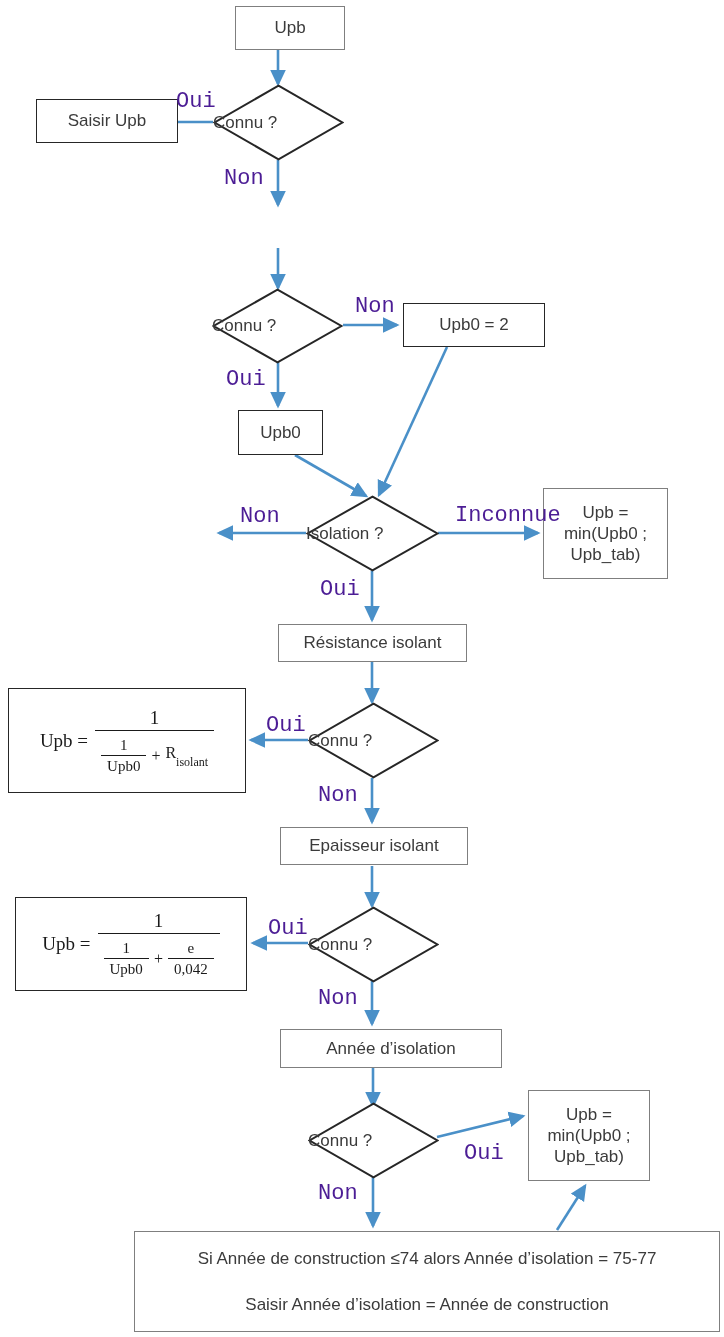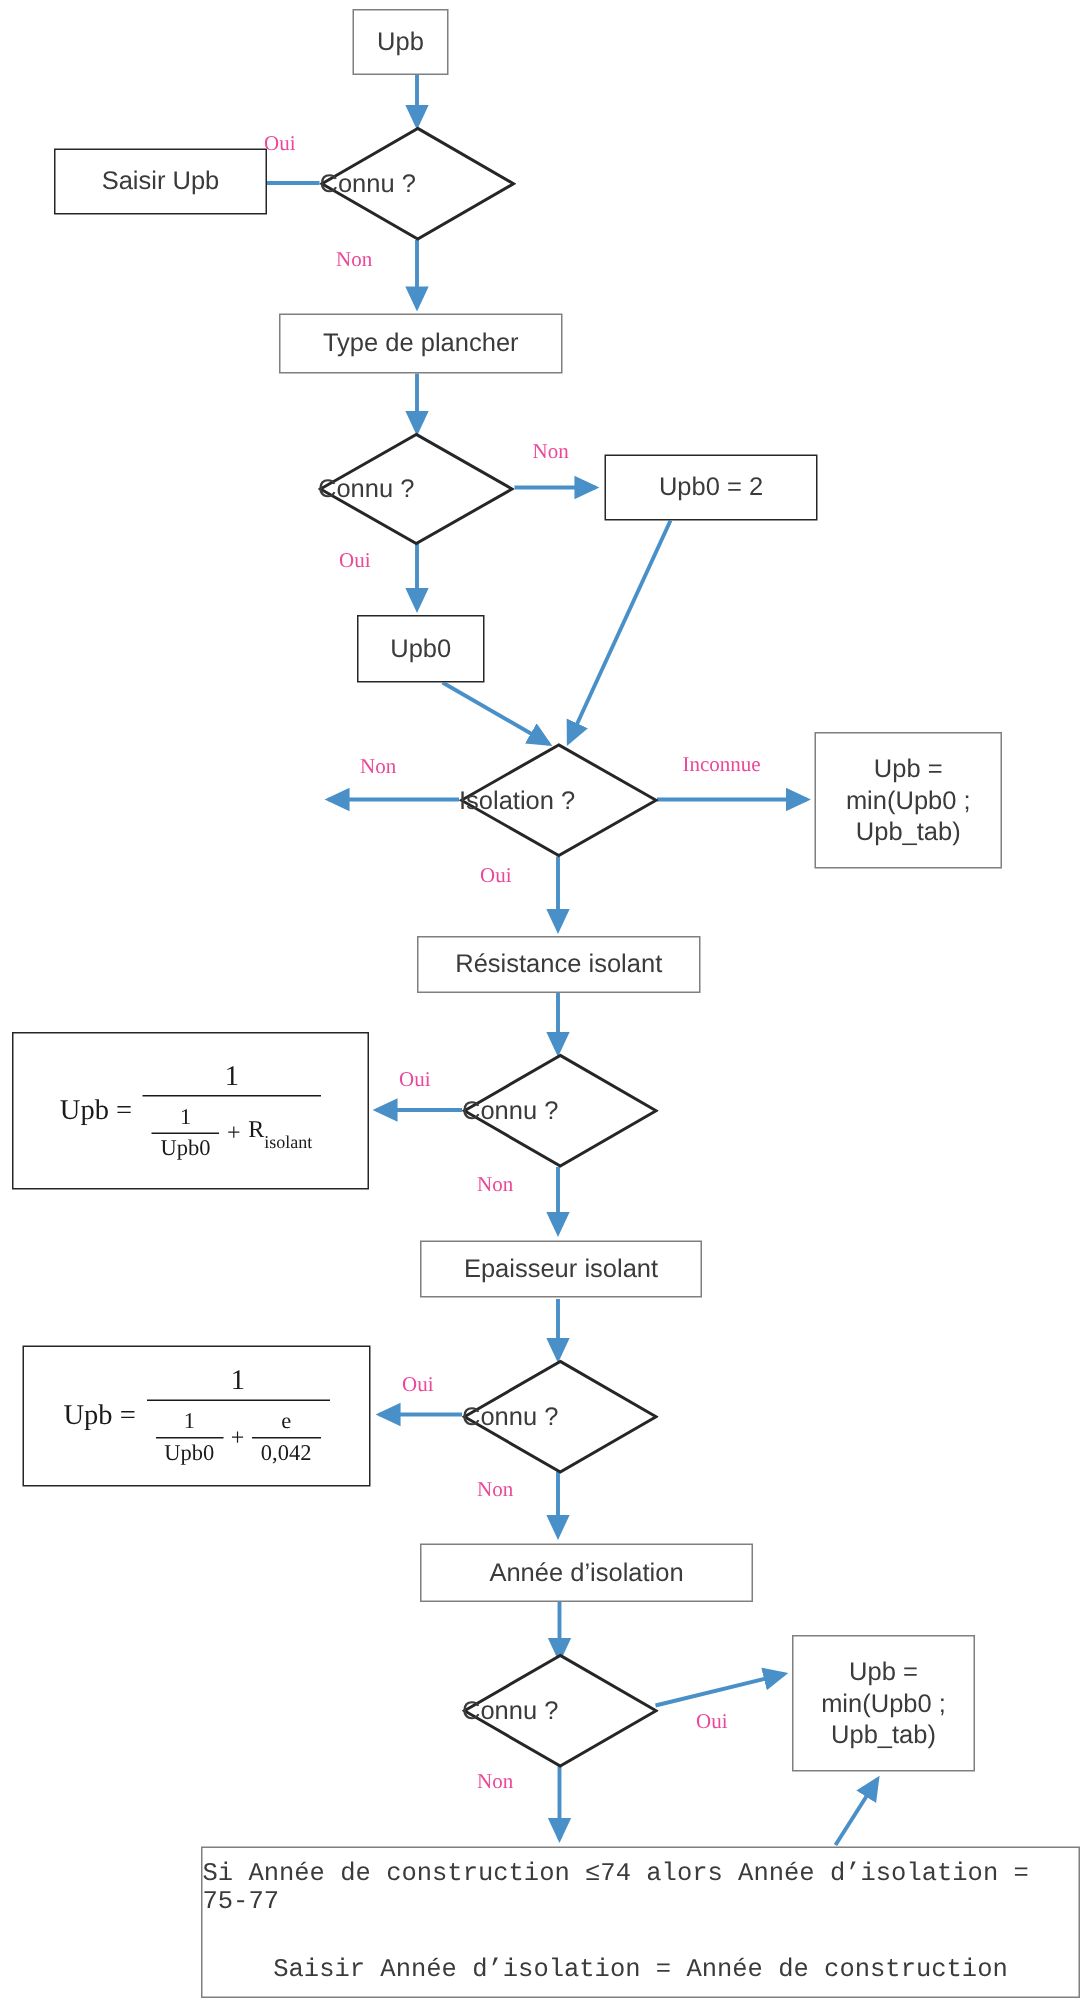--- a/index.html
+++ b/index.html
@@ -35,23 +35,23 @@
   }
   .diamond .dshape{position:absolute;left:0;top:0;width:100%;height:100%;}
   .diamond .dlabel{
     position:relative;z-index:2;
     font-size:17px;color:#3b3b3b;
     font-family:"Liberation Sans", sans-serif;
   }
 
   .elabel{
     position:absolute;
-    font-size:14px;
-    color:#ec4899;
-    font-family:Liberation Serif, serif;
+    font-size:22px;
+    color:#4c1d95;
+    font-family:Liberation Mono, monospace;
     z-index:4;
     white-space:nowrap;
   }
 
   
   .formula{
     position:absolute;
     box-sizing:border-box;
     border:1.3px solid #262626;
     background:#fff;
@@ -76,21 +76,21 @@
     position:absolute;
     box-sizing:border-box;
     border:1.3px solid #7f7f7f;
     background:#fff;
     display:flex;flex-direction:column;
     align-items:center;justify-content:center;
     color:#3b3b3b;
     font-size:17px;
     z-index:3;
   }
-  .notebox .nl{display:block;font-family:Liberation Mono, monospace;}
+  .notebox .nl{display:block;}
   .notebox .nl+.nl{margin-top:26px;}
 </style>
 </head>
 <body>
 
 <div id="stage">
 
   <svg class="edges" viewBox="0 0 724 1337">
     <defs>
       <marker id="ah" markerWidth="7" markerHeight="7" refX="5.4" refY="3.2" orient="auto" markerUnits="strokeWidth">
@@ -136,38 +136,35 @@
       <path d="M373,1068 L373,1106"></path>
 
       <path d="M437,1137 L523,1116"></path>
 
       <path d="M373,1175 L373,1226"></path>
 
       <path d="M557,1230 L585,1186"></path>
     </g>
   </svg>
 
-  <div class="node" style="left:235px;top:6px;width:64px;height:44px;">
+  <div class="node" style="left:235px;top:6px;width:110px;height:44px;">
     <span>Upb</span>
   </div>
 
   <div class="diamond" style="left:213px;top:84px;width:131px;height:77px;">
     <svg class="dshape" viewBox="0 0 131 77">
       <polygon points="65.5,1.6 129.4,38.5 65.5,75.4 1.6,38.5" fill="#ffffff" stroke="#262626" stroke-width="2"></polygon>
     </svg>
     <span class="dlabel">Connu ?</span>
   </div>
 
   <div class="node dark" style="left:36px;top:99px;width:142px;height:44px;">
     <span>Saisir Upb</span>
   </div>
 
-  <div class="node" style="left:186px;top:209px;width:189px;height:40px;">
-    <span>Type de plancher</span>
-  </div>
 
   <div class="diamond" style="left:212px;top:288px;width:131px;height:76px;">
     <svg class="dshape" viewBox="0 0 131 76">
       <polygon points="65.5,1.6 129.4,38 65.5,74.4 1.6,38" fill="#ffffff" stroke="#262626" stroke-width="2"></polygon>
     </svg>
     <span class="dlabel">Connu ?</span>
   </div>
 
   <div class="node dark" style="left:403px;top:303px;width:142px;height:44px;">
     <span>Upb0 = 2</span>

